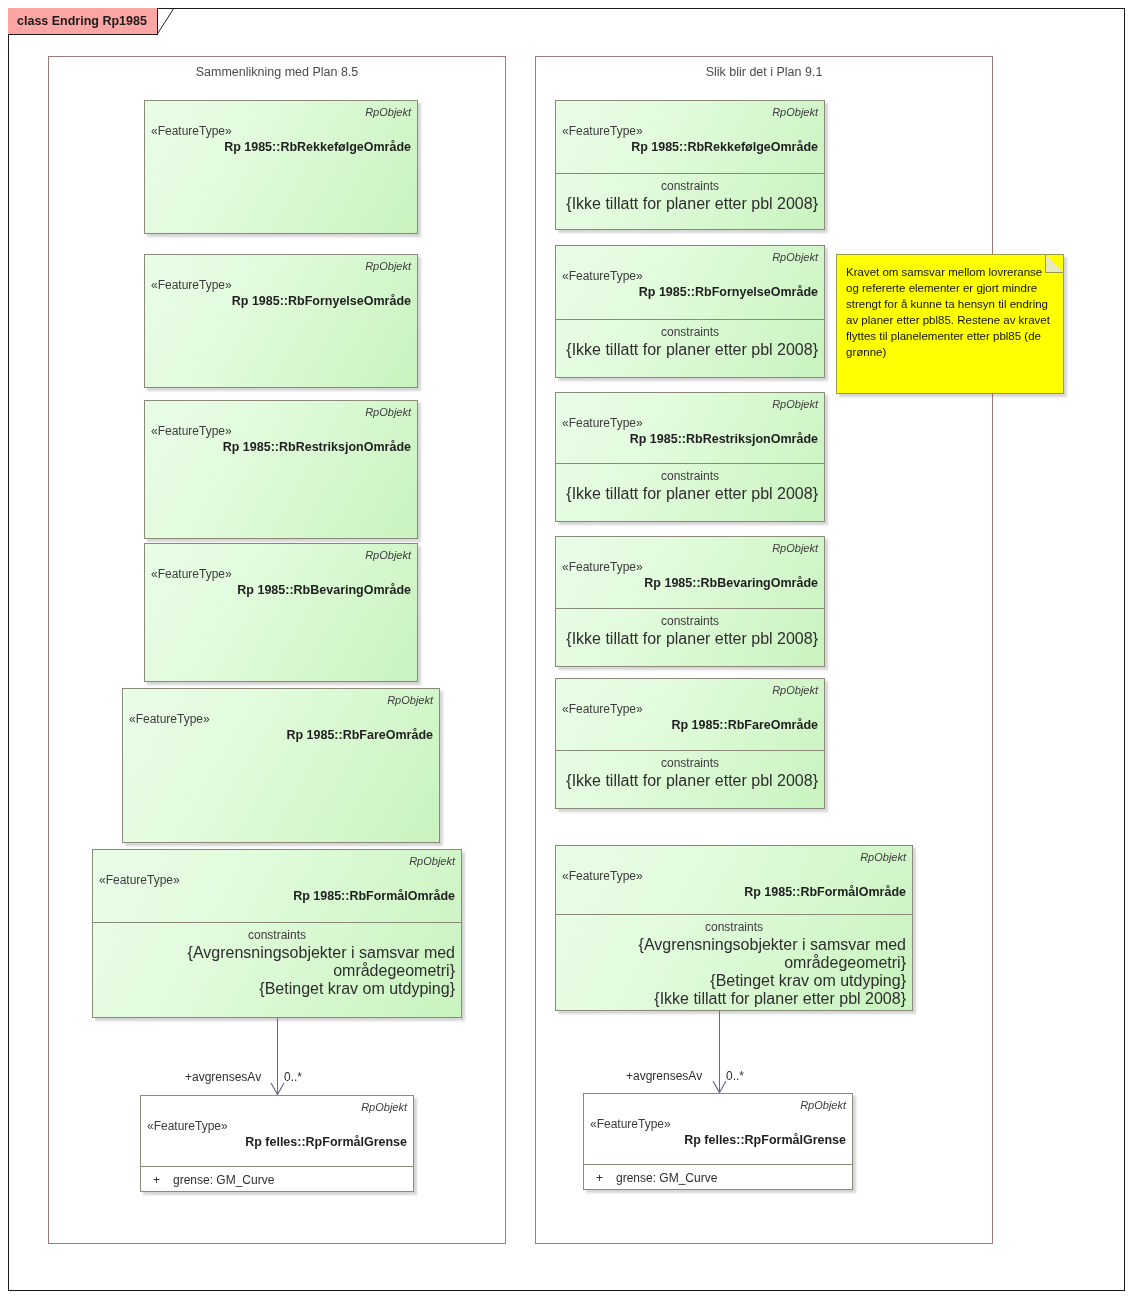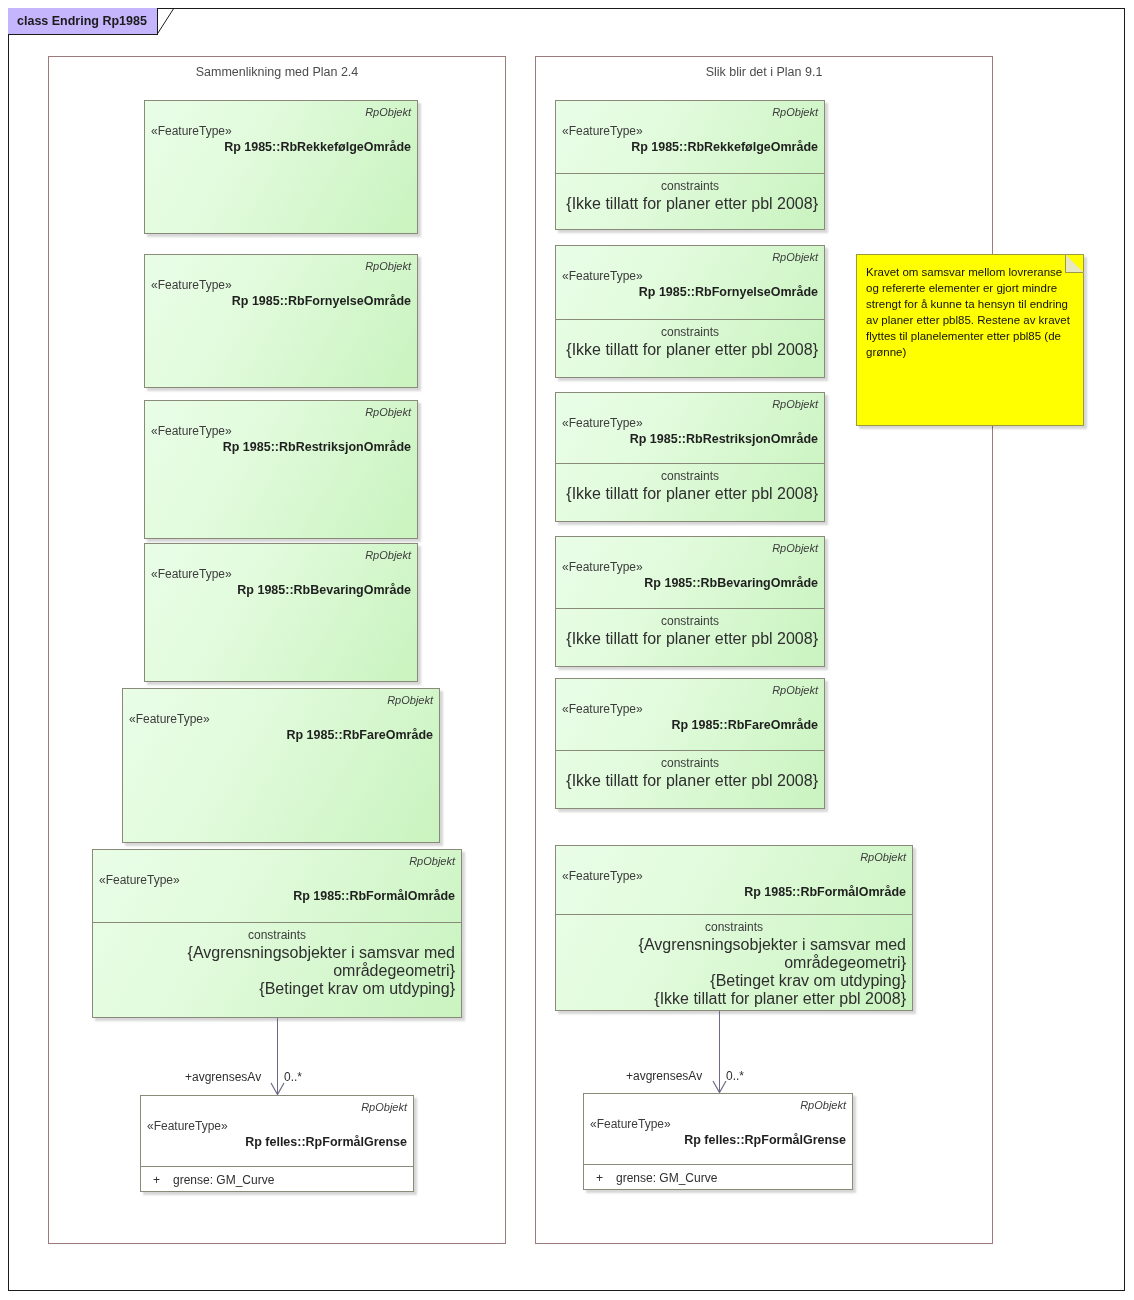--- a/index.html
+++ b/index.html
@@ -43,21 +43,21 @@
     z-index: 5;
   }
   .frame-tab-inner {
     position: relative;
     height: 26px;
     display: flex;
     align-items: center;
     padding: 0 10px 0 9px;
     border-bottom: 1px solid #1b1b1b;
     border-right: 1px solid #1b1b1b;
-    background: #c4b5fd;
+    background: #fca5a5;
     font-size: 12.5px;
     font-weight: bold;
     color: #1b1b1b;
     white-space: nowrap;
   }
   .frame-tab-slant {
     position: absolute;
     left: 100%;
     top: 0;
     width: 18px;
@@ -215,21 +215,21 @@
       <span>class Endring Rp1985</span>
       <span class="frame-tab-slant">
         <svg width="18" height="27" viewBox="0 0 18 27">
           <path d="M0,26.5 L17,0" stroke="#1b1b1b" stroke-width="1" fill="none"></path>
         </svg>
       </span>
     </div>
   </div>
 
   <div class="panel" style="left:48px; top:56px; width:458px; height:1188px;">
-    <div class="panel-title">Sammenlikning med Plan 2.4</div>
+    <div class="panel-title">Sammenlikning med Plan 8.5</div>
   </div>
 
   <div class="cls green" style="left:144px; top:100px; width:274px; height:134px;">
     <div class="cls-head" style="height:134px;">
       <div class="cls-ns">RpObjekt</div>
       <div class="cls-stereo">«FeatureType»</div>
       <div class="cls-name">Rp 1985::RbRekkefølgeOmråde</div>
     </div>
   </div>
 
@@ -395,18 +395,18 @@
       <div class="cls-name">Rp felles::RpFormålGrense</div>
     </div>
     <div class="cls-sep cls-compartment" style="height:27px; padding-top:4px;">
       <div class="attr-row">
         <span class="attr-vis">+</span>
         <span class="attr-text">grense: GM_Curve</span>
       </div>
     </div>
   </div>
 
-  <div class="note" style="left:856px; top:254px; width:228px; height:172px;">
+  <div class="note" style="left:836px; top:254px; width:228px; height:140px;">
     <span class="note-fold"></span>
     <div class="note-text">Kravet om samsvar mellom lovreranse og refererte elementer er gjort mindre strengt for å kunne ta hensyn til endring av planer etter pbl85. Restene av kravet flyttes til planelementer etter pbl85 (de grønne)</div>
   </div>
 
 </div>
 
 </body></html>

